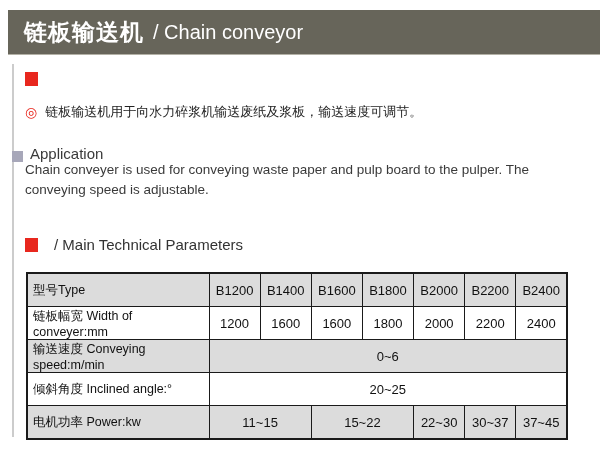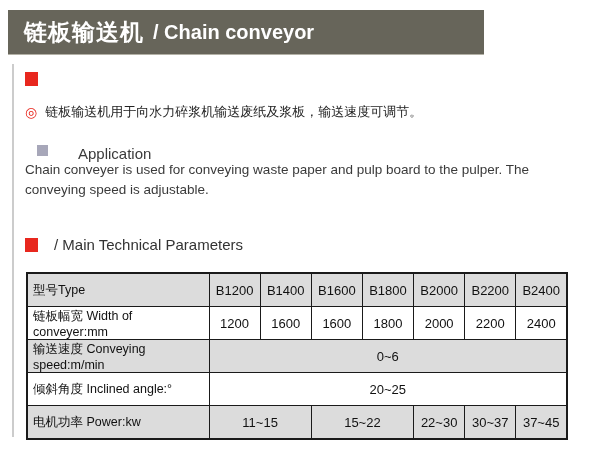--- a/index.html
+++ b/index.html
@@ -12,31 +12,31 @@
     width: 600px;
     height: 450px;
     background: #ffffff;
     overflow: hidden;
   }
 
   
   .titlebar {
     position: absolute;
     left: 8px; top: 10px;
-    width: 476px; height: 45px;
+    width: 592px; height: 45px;
     background: var(--bar_bg, #67655a);
     border-bottom: 1px solid #b3b1a6;
     display: flex;
     align-items: center;
     padding-left: 16px;
     box-sizing: border-box;
     color: #ffffff;
   }
   .titlebar .zh { font-size: 23px; font-weight: bold; letter-spacing: 1px; }
-  .titlebar .en { font-size: 20px; font-weight: 700; margin-left: 9px; }
+  .titlebar .en { font-size: 20px; font-weight: 400; margin-left: 9px; }
 
   
   .left-rule {
     position: absolute;
     left: 12px; top: 64px;
     width: 2px; height: 373px;
     background: var(--rule_gray, #cccccc);
   }
 
   
@@ -66,24 +66,23 @@
   }
   .circle-bullet {
     color: var(--accent_red, #e8271e);
     font-size: 14px;
     margin-right: 8px;
   }
 
   
   .app-heading {
     position: absolute;
-    left: 37px; top: 145px;
-    display: flex;
-    align-items: flex-start;
-    gap: 23px;
+    left: 12px; top: 145px;
+    display: flex;
+    align-items: flex-end;
   }
   .bullet-gray {
     width: 11px; height: 11px;
     background: var(--app_bullet, #a7a7b9);
     margin-right: 7px;
     flex: 0 0 auto;
   }
   .app-heading .h-en { font-size: 15px; color: #3a3a3a; }
   .app-text {
     position: absolute;

